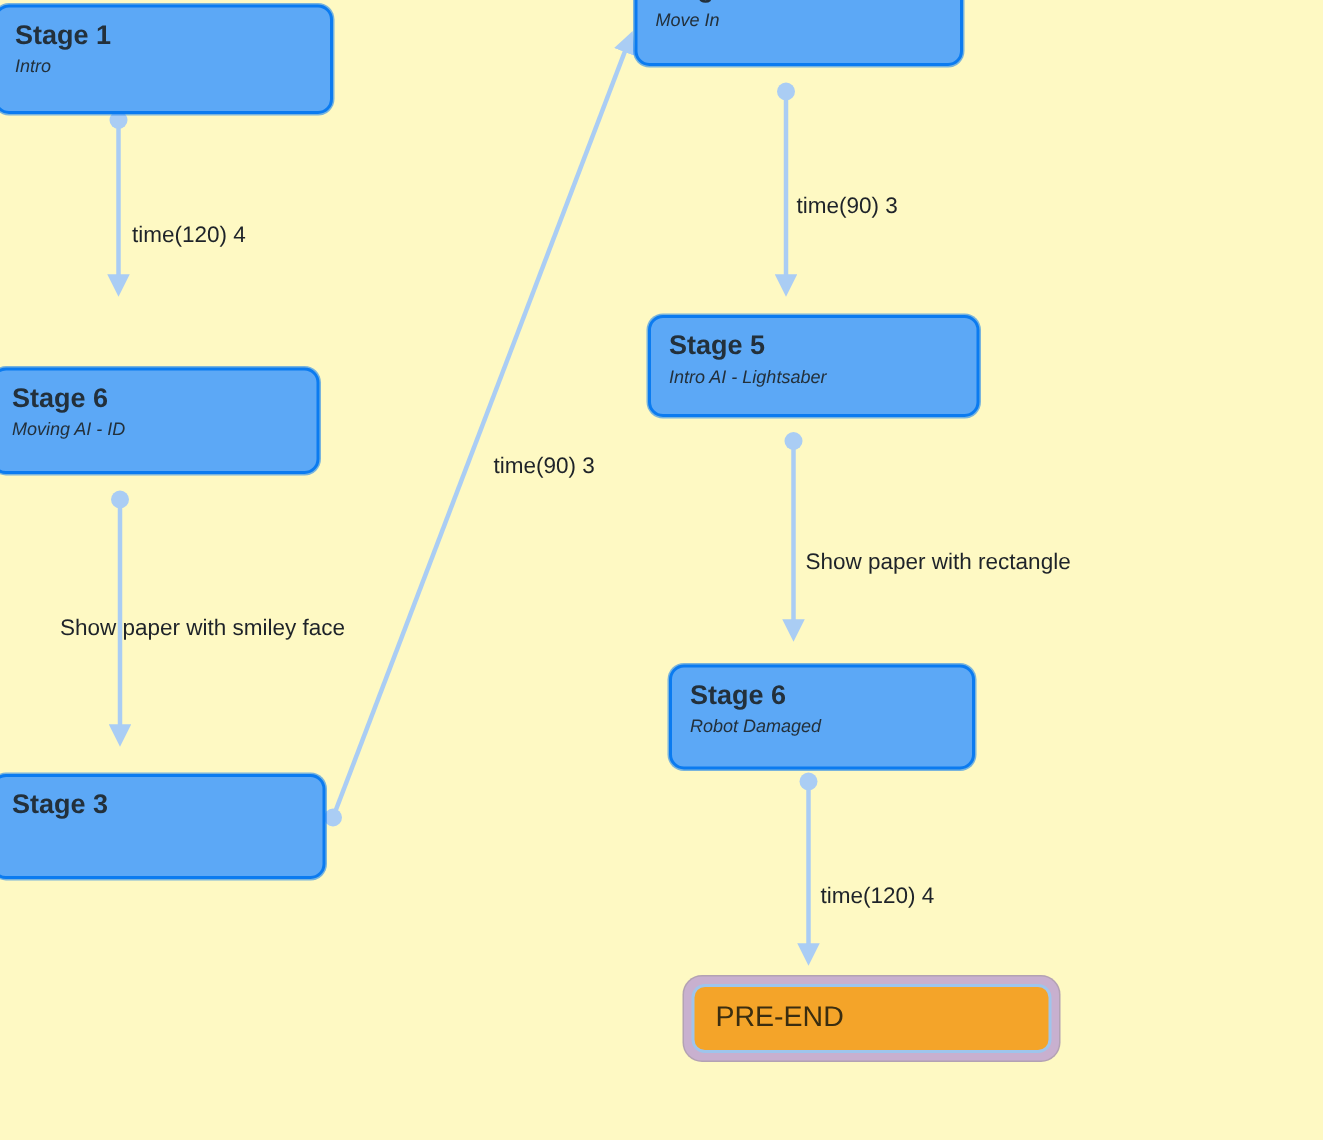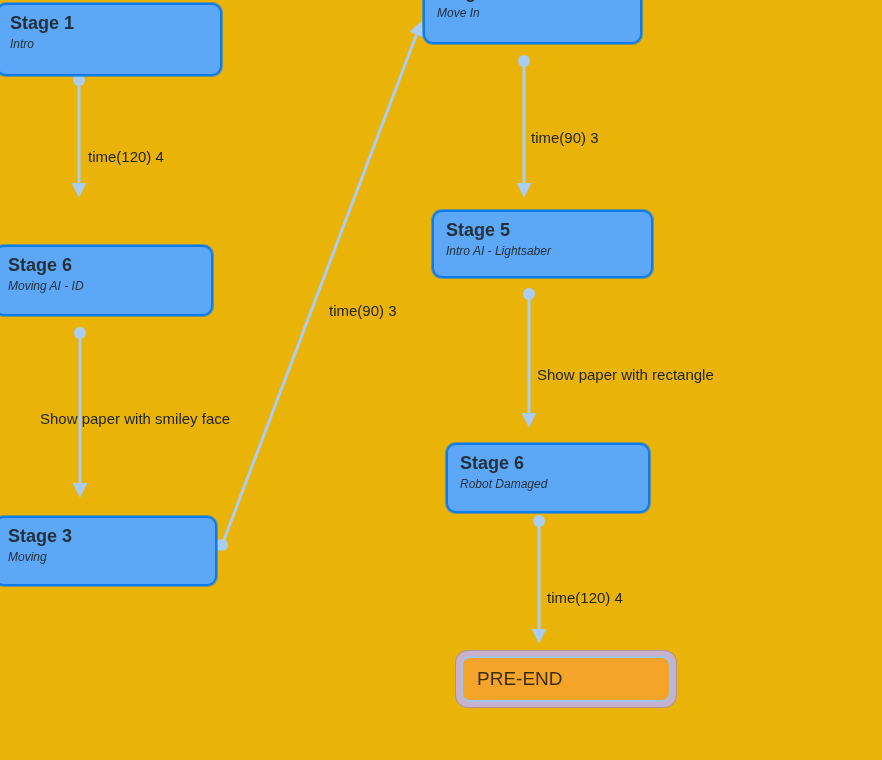--- a/index.html
+++ b/index.html
@@ -4,21 +4,21 @@
 <style>
   html, body {
     margin: 0;
     padding: 0;
     background: #000000;
   }
   #canvas {
     position: relative;
     width: 882px;
     height: 760px;
-    background: #eab308;
+    background: #fef9c3;
     overflow: hidden;
     font-family: "Liberation Sans", sans-serif;
   }
   svg.edges {
     position: absolute;
     left: 0;
     top: 0;
     width: 882px;
     height: 760px;
     pointer-events: none;
@@ -123,35 +123,34 @@
       <div class="node" style="left: -4px; top: 3px; width: 226px; height: 73px;">
         <div class="title">Stage 1</div>
         <div class="subtitle">Intro</div>
       </div>
       <div class="node" style="left: -6px; top: 245px; width: 219px; height: 71px;">
         <div class="title">Stage 6</div>
         <div class="subtitle">Moving AI - ID</div>
       </div>
       <div class="node" style="left: -6px; top: 516px; width: 223px; height: 70px;">
         <div class="title">Stage 3</div>
-        <div class="subtitle">Moving</div>
       </div>
       <div class="node" style="left: 423px; top: -28px; width: 219px; height: 72px;">
         <div class="title">Stage 4</div>
         <div class="subtitle">Move In</div>
       </div>
       <div class="node" style="left: 432px; top: 210px; width: 221px; height: 68px;">
         <div class="title">Stage 5</div>
         <div class="subtitle">Intro AI - Lightsaber</div>
       </div>
       <div class="node" style="left: 446px; top: 443px; width: 204px; height: 70px;">
         <div class="title">Stage 6</div>
         <div class="subtitle">Robot Damaged</div>
       </div>
-      <div class="preend-wrap" style="left: 456px; top: 651px; width: 220px; height: 56px;">
+      <div class="preend-wrap" style="left: 456px; top: 651px; width: 250px; height: 56px;">
         <div class="preend-inner">
           <span>PRE-END</span>
         </div>
       </div>
     </div>
   <div id="label-layer">
       <div class="edge-label" style="left: 88px; top: 148px;">time(120) 4</div>
       <div class="edge-label" style="left: 40px; top: 410px;">Show paper with smiley face</div>
       <div class="edge-label" style="left: 329px; top: 302px;">time(90) 3</div>
       <div class="edge-label" style="left: 531px; top: 129px;">time(90) 3</div>

